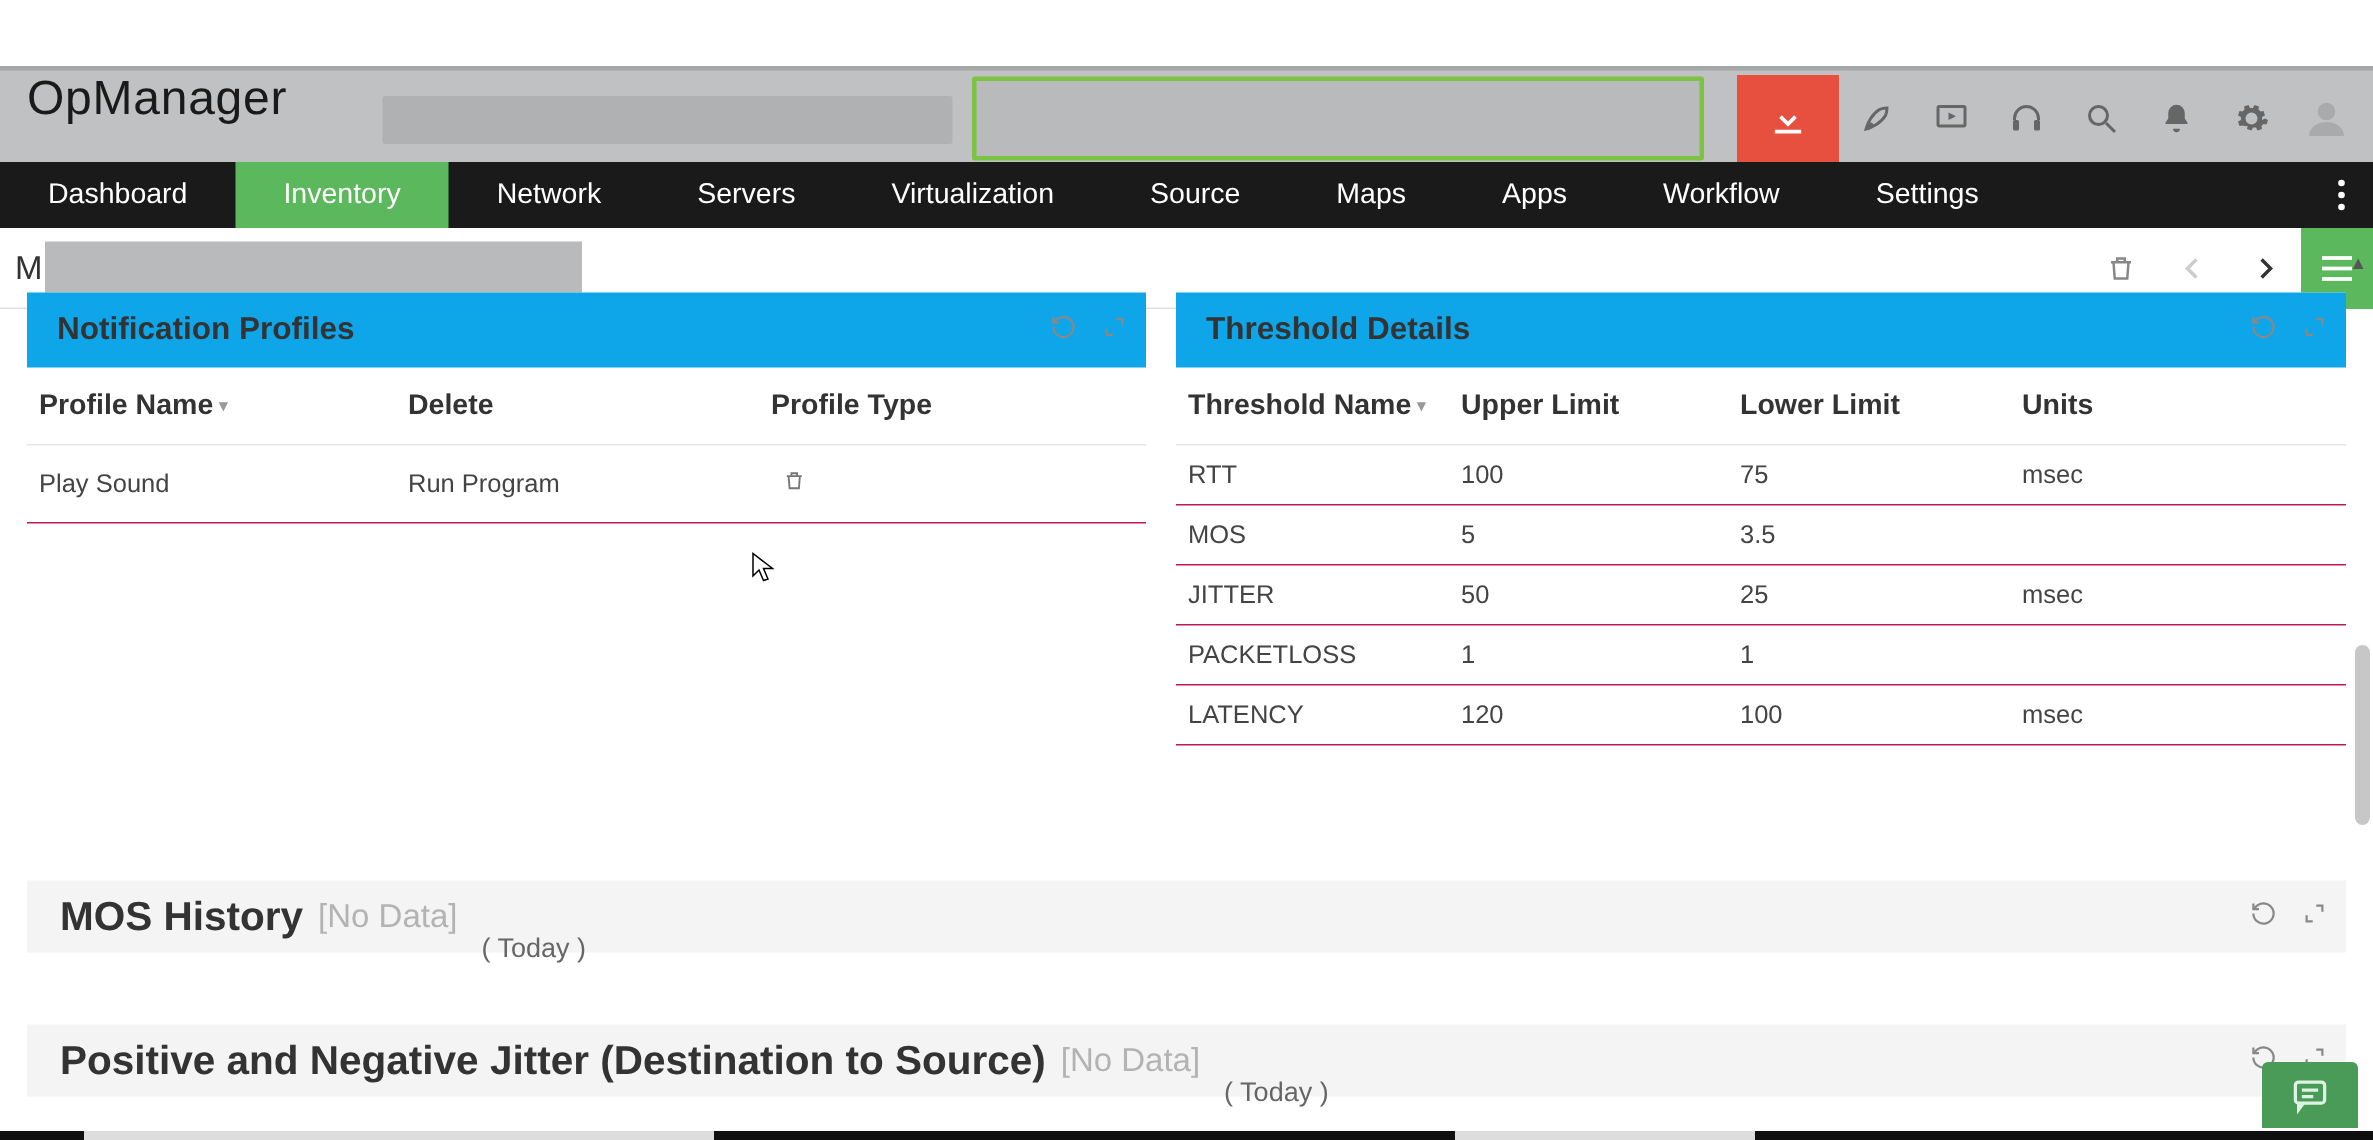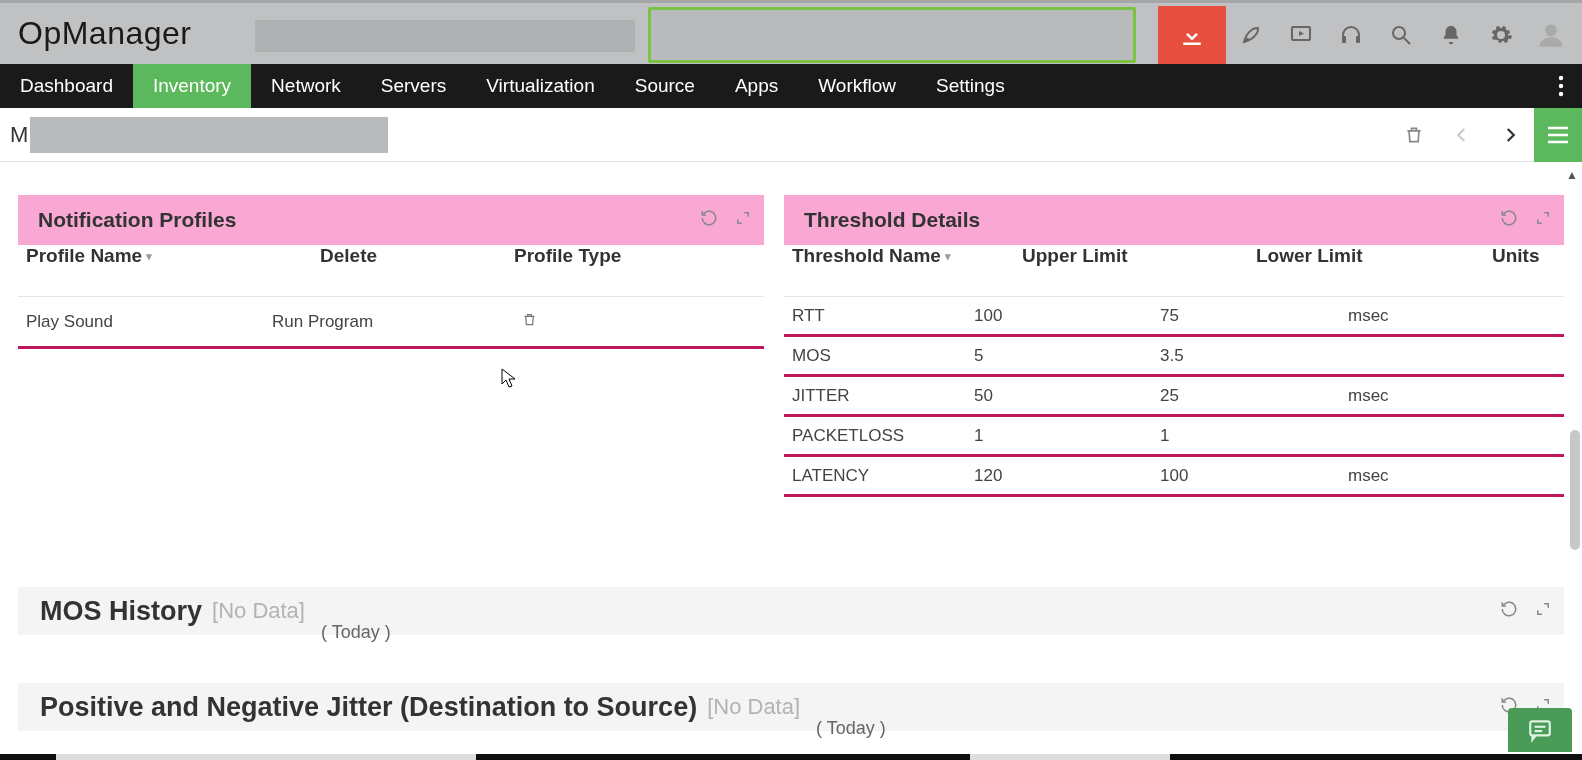--- a/index.html
+++ b/index.html
@@ -1,31 +1,31 @@
 <!DOCTYPE html>
 <html><head>
 <meta charset="utf-8">
 <style>
   * { box-sizing: border-box; margin: 0; padding: 0; }
   html, body { width: 1582px; height: 760px; font-family: "Segoe UI", "Helvetica Neue", Arial, sans-serif; background:#fff; color:#333; overflow:hidden; }
 
   
-  .topbar { position:relative; height:64px; background:#c0c1c2; border-top:3px solid #a5a6a7; display:flex; align-items:center; }
+  .topbar { position:relative; height:64px; background:#c0c1c2; border-top:3px solid #a5a6a7; display:flex; align-items:flex-start;margin-top:44px; }
   .brand { font-size:32px; font-weight:400; color:#1a1a1a; margin-left:18px; letter-spacing:0.5px; }
   .top-slot-1 { position:absolute; top:17px; left:255px; width:380px; height:32px; background:#b0b1b2; border-radius:2px; }
   .top-slot-2 { position:absolute; top:4px; left:648px; width:488px; height:56px; background:#b9babb; border:3px solid #7cc243; border-radius:2px; }
 
   .topbar-right { position:absolute; right:6px; top:0; height:64px; display:flex; align-items:center; }
   .dl-btn { width:68px; height:58px; background:#e7503e; display:flex; align-items:center; justify-content:center; color:#fff; }
   .icon-btn { width:50px; height:64px; display:flex; align-items:center; justify-content:center; color:#666; }
   .icon-btn svg, .dl-btn svg { display:block; }
 
   
   .mainnav { height:44px; background:#1a1a1a; display:flex; align-items:stretch; position:relative; }
-  .nav-item { color:#fff; font-size:19px; display:flex; align-items:center; padding:0 20px; cursor:pointer; }
+  .nav-item { color:#fff; font-size:19px; display:flex; align-items:center; padding:0 32px; cursor:pointer; }
   .nav-item.active { background:#5cb85c; }
   .nav-more { position:absolute; right:6px; top:0; height:44px; width:30px; display:flex; align-items:center; justify-content:center; color:#fff; }
 
   
   .subbar { height:54px; border-bottom:1px solid #e0e0e0; display:flex; align-items:center; position:relative; padding-left:10px; }
   .sub-letter { font-size:22px; color:#333; }
   .sub-mask { width:358px; height:36px; background:#b9babb; margin-left:2px; }
   .sub-right { position:absolute; right:0; top:0; height:54px; display:flex; align-items:center; }
   .sub-icon { width:48px; height:54px; display:flex; align-items:center; justify-content:center; color:#888; }
   .sub-menu { width:48px; height:54px; background:#5cb85c; display:flex; align-items:center; justify-content:center; color:#fff; }
@@ -33,28 +33,28 @@
   
   .content { position:absolute; top:165px; left:0; right:0; bottom:0; overflow:hidden; padding:30px 18px 0 18px; }
   .scroll-arrow-up { position:absolute; top:168px; right:4px; color:#555; font-size:12px; }
   .scroll-thumb { position:absolute; top:430px; right:2px; width:10px; height:120px; background:#c7c7c7; border-radius:5px; }
 
   .row { display:flex; gap:20px; }
   .panel { background:#fff; }
   .panel-np { width:746px; }
   .panel-td { flex:1; }
 
-  .panel-head { height:50px; background:#f9a8d4; display:flex; align-items:center; padding:0 20px; position:relative; }
+  .panel-head { height:50px; background:#0ea5e9; display:flex; align-items:center; padding:0 20px; position:relative; }
   .panel-title { font-size:21px; font-weight:600; color:#333; }
   .panel-actions { position:absolute; right:14px; top:0; height:50px; display:flex; align-items:center; gap:18px; color:#888; }
 
   
   .tbl { width:100%; }
-  .tbl-head { display:flex; height:52px; border-bottom:1px solid #e5e5e5;gap:48px; }
-  .tbl-row  { display:flex; height:40px; align-items:center; border-bottom:3px solid #be185d; }
+  .tbl-head { display:flex; height:52px; align-items:center; border-bottom:1px solid #e5e5e5; }
+  .tbl-row  { display:flex; height:40px; align-items:center; border-bottom:1px solid #be185d; }
   .tbl-row.np { height:52px; }
   .th { font-size:19px; font-weight:600; color:#333; }
   .td { font-size:17px; color:#444; }
   .sort-ind { font-size:11px; color:#999; margin-left:4px; vertical-align:middle; }
 
   
   .np-c1 { width:254px; padding-left:8px; }
   .np-c2 { width:250px; }
   .np-c3 { flex:1; }
 
@@ -141,20 +141,21 @@
   </div>
 </div>
 
 <div class="mainnav">
   <div class="nav-item">Dashboard</div>
   <div class="nav-item active">Inventory</div>
   <div class="nav-item">Network</div>
   <div class="nav-item">Servers</div>
   <div class="nav-item">Virtualization</div>
   <div class="nav-item">Source</div>
+  <div class="nav-item">Maps</div>
   <div class="nav-item">Apps</div>
   <div class="nav-item">Workflow</div>
   <div class="nav-item">Settings</div>
   <div class="nav-more">
     <svg width="6" height="22" viewBox="0 0 6 22" fill="#fff">
         <circle cx="3" cy="3" r="2.2"></circle>
         <circle cx="3" cy="11" r="2.2"></circle>
         <circle cx="3" cy="19" r="2.2"></circle>
       </svg>
   </div>

